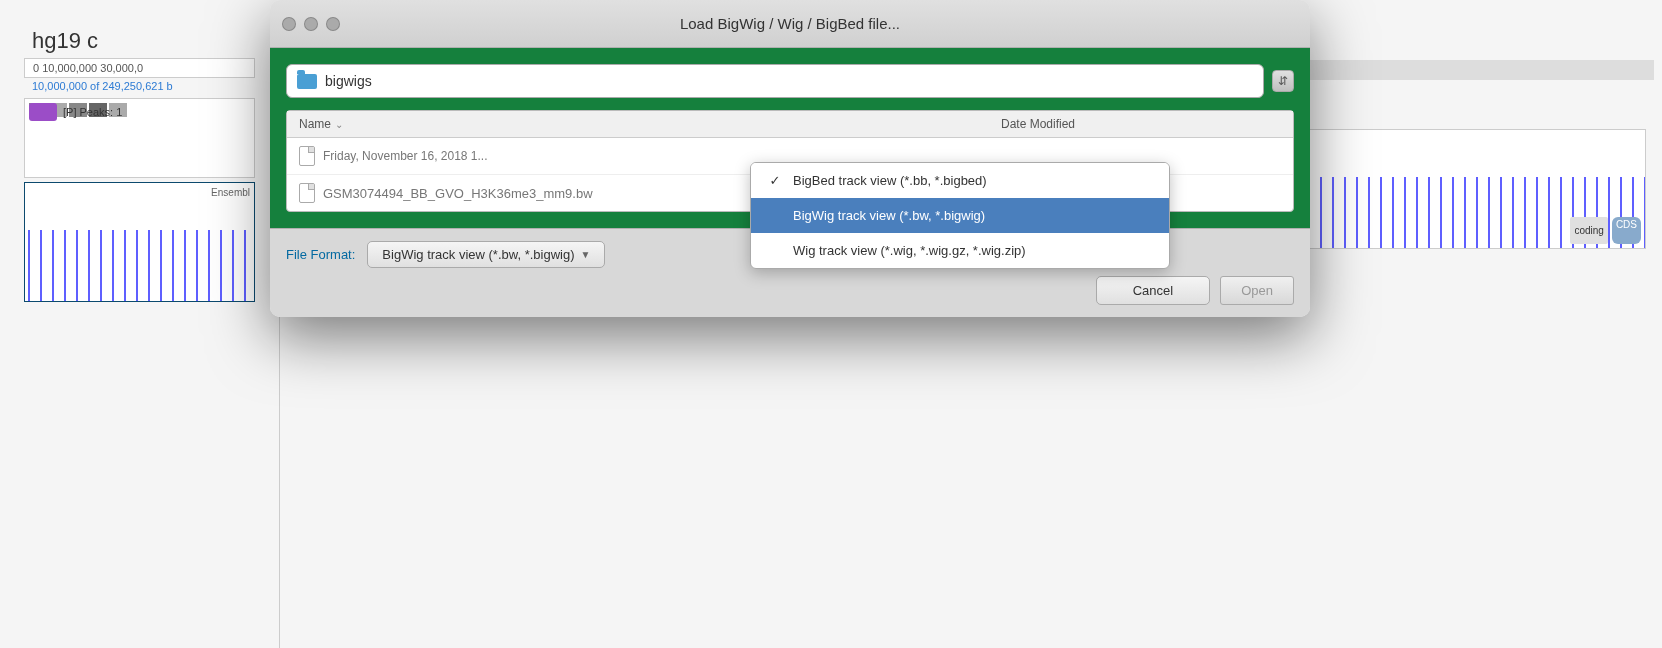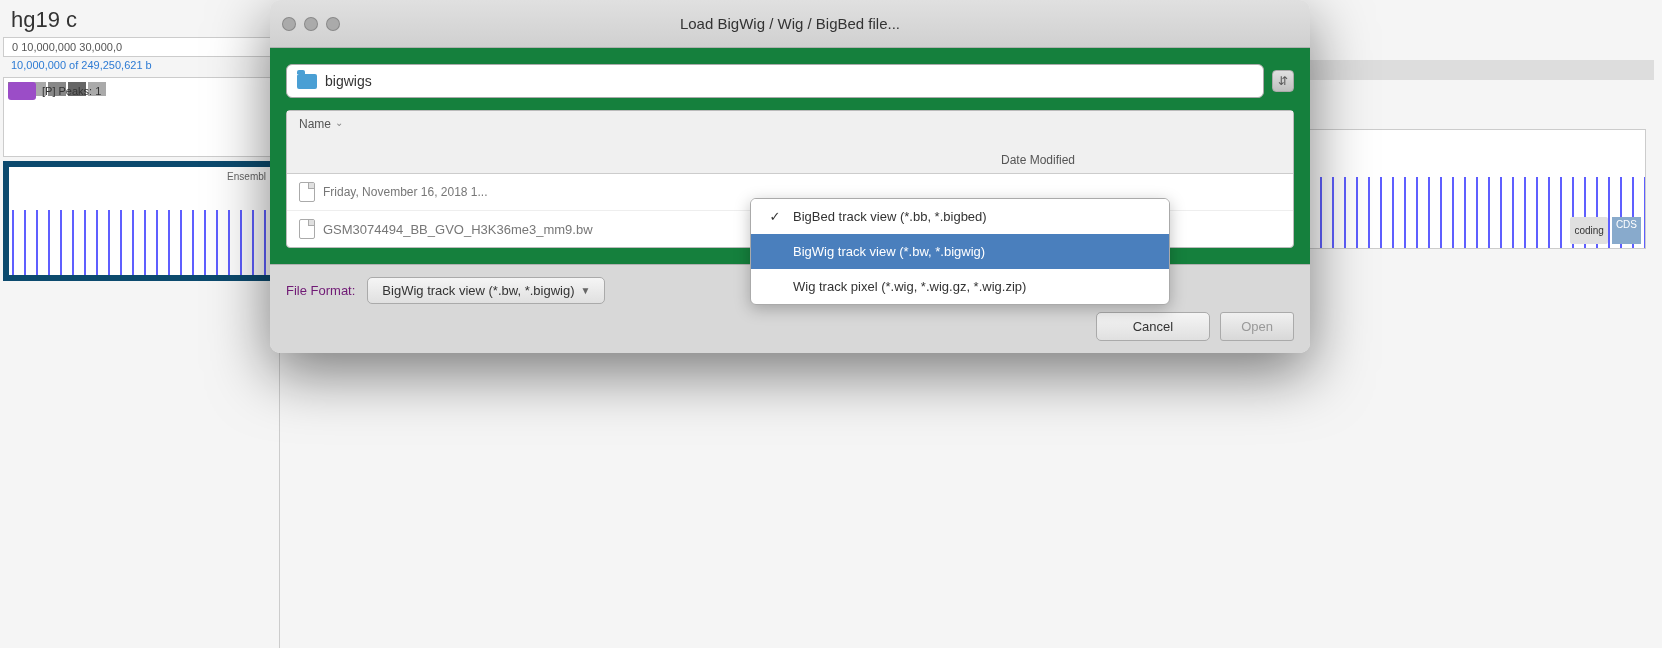--- a/index.html
+++ b/index.html
@@ -20,21 +20,21 @@
       height: 648px;
       background: #f0f0f0;
       display: flex;
       flex-direction: column;
     }
 
     .app-left {
       width: 280px;
       background: #f5f5f5;
       border-right: 1px solid #ccc;
-      padding: 3px;
+      padding: 24px;
     }
 
     .app-right {
       flex: 1;
       background: #f5f5f5;
       padding: 8px;
     }
 
     .genome-header {
       font-size: 22px;
@@ -89,21 +89,21 @@
     }
 
     .annotation-text {
       font-size: 11px;
       color: #555;
       padding: 4px 8px;
     }
 
     .genome-track {
       background: #fff;
-      border: 6px solid #0c4a6e;
+      border: 1px solid #0c4a6e;
       margin-top: 4px;
       height: 120px;
       position: relative;
       overflow: hidden;
     }
 
     .track-name-label {
       position: absolute;
       top: 4px;
       right: 4px;
@@ -306,22 +306,22 @@
     .file-table-header {
       display: flex;
       padding: 6px 12px;
       border-bottom: 1px solid #ccc;
       background: #f0f0f0;
       font-size: 12px;
       font-weight: 500;
       color: #555;
     }
 
-    .col-name { flex: 1; display: flex; align-items: flex-start; gap: 4px; }
-    .col-date { width: 280px; margin-top: 36px; }
+    .col-name { flex: 1; display: flex; align-items: center; gap: 4px; }
+    .col-date { width: 280px; }
 
     .sort-icon {
       font-size: 10px;
       color: #888;
     }
 
     .file-row {
       display: flex;
       align-items: center;
       padding: 8px 12px;
@@ -366,21 +366,21 @@
 
     .format-row {
       display: flex;
       align-items: center;
       gap: 12px;
       margin-bottom: 8px;
     }
 
     .format-label {
       font-size: 13px;
-      color: #701a75;
+      color: #0369a1;
       font-weight: 500;
     }
 
     .format-dropdown-btn {
       padding: 5px 14px;
       background: linear-gradient(to bottom, #f5f5f5, #e0e0e0);
       border: 1px solid #aaa;
       border-radius: 5px;
       font-size: 13px;
       color: #333;
@@ -531,21 +531,21 @@
         <span class="chrom-label">q44</span>
       </div>
       <div class="action-buttons">
         <button class="action-btn">ort</button>
         <button class="action-btn">Export</button>
       </div>
       <div class="right-genome-track">
         <div class="wave-line"></div>
         <div style="position:absolute; bottom:4px; right:4px; display:flex; gap:4px;">
           <span style="font-size:10px;color:#333;background:#e0e0e0;padding:8px 4px;border-radius:2px;">coding</span>
-          <span style="font-size:10px;color:#fff;background:#88aacc;padding:2px 4px;border-radius:0;">CDS</span>
+          <span style="font-size:10px;color:#fff;background:#88aacc;padding:2px 4px;border-radius:6px;">CDS</span>
         </div>
       </div>
     </div>
   </div>
 </div>
 
 <div class="modal-overlay">
   <div class="modal-dialog">
 
     <div class="modal-titlebar">
@@ -606,18 +606,18 @@
         <div class="dropdown-item checked">
           <span class="check-mark">✓</span>
           <span>BigBed track view (*.bb, *.bigbed)</span>
         </div>
         <div class="dropdown-item highlighted">
           <span class="check-mark"></span>
           <span>BigWig track view (*.bw, *.bigwig)</span>
         </div>
         <div class="dropdown-item">
           <span class="check-mark"></span>
-          <span>Wig track pixel (*.wig, *.wig.gz, *.wig.zip)</span>
+          <span>Wig track view (*.wig, *.wig.gz, *.wig.zip)</span>
         </div>
       </div>
     </div>
   </div>
 </div>
 
 </body></html>

